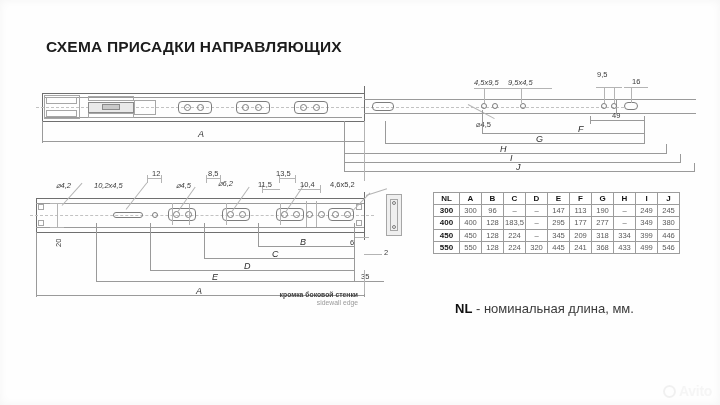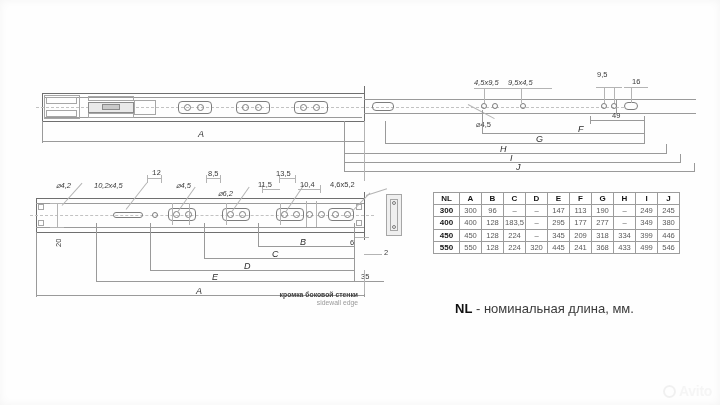--- a/index.html
+++ b/index.html
@@ -107,20 +107,21 @@
   }
   .wm .txt{
     font-size:14px;font-weight:bold;color:#ededed;letter-spacing:-.3px;
   }
 </style>
 </head>
 <body>
 
 <div id="sheet">
 
+  <div class="title">СХЕМА ПРИСАДКИ НАПРАВЛЯЮЩИХ</div>
 
   <div class="dwg" style="left:0;top:0;width:720px;height:180px;">
 
     <div class="ln h" style="left:42px;top:93px;width:322px;"></div>
     <div class="ln h" style="left:42px;top:121px;width:322px;"></div>
     <div class="ln v" style="left:42px;top:93px;height:28px;"></div>
     <div class="ln v" style="left:364px;top:86px;height:35px;"></div>
 
     <div class="ln h thin" style="left:364px;top:99px;width:252px;"></div>
     <div class="ln h thin" style="left:364px;top:113px;width:252px;"></div>
@@ -261,26 +262,26 @@
     <div class="ln vthin" style="left:62px;top:30px;width:30px;height:1px;transform:rotate(-48deg);transform-origin:left center;"></div>
     <div class="ln vthin" style="left:126px;top:34px;width:34px;height:1px;transform:rotate(-52deg);transform-origin:left center;"></div>
     <div class="ln vthin" style="left:178px;top:36px;width:30px;height:1px;transform:rotate(-55deg);transform-origin:left center;"></div>
     <div class="ln vthin" style="left:232px;top:36px;width:30px;height:1px;transform:rotate(-55deg);transform-origin:left center;"></div>
     <div class="ln vthin" style="left:286px;top:36px;width:32px;height:1px;transform:rotate(-56deg);transform-origin:left center;"></div>
     <div class="ln vthin" style="left:352px;top:36px;width:26px;height:1px;transform:rotate(-46deg);transform-origin:left center;"></div>
 
     <div class="lbl" style="left:56px;top:6px;">⌀4,2</div>
     <div class="lbl" style="left:94px;top:6px;">10,2x4,5</div>
     <div class="lbl" style="left:176px;top:6px;">⌀4,5</div>
-    <div class="lbl" style="left:218px;top:14px;">⌀6,2</div>
+    <div class="lbl" style="left:218px;top:4px;">⌀6,2</div>
 
     <div class="ln h vthin" style="left:147px;top:3px;width:14px;"></div>
     <div class="ln v vthin" style="left:147px;top:0px;height:8px;"></div>
     <div class="ln v vthin" style="left:161px;top:0px;height:8px;"></div>
-    <div class="lbl up" style="left:152px;top:-6px;font-family:Liberation Mono, monospace;">12</div>
+    <div class="lbl up" style="left:152px;top:-6px;">12</div>
 
     <div class="ln h vthin" style="left:206px;top:3px;width:14px;"></div>
     <div class="ln v vthin" style="left:206px;top:0px;height:8px;"></div>
     <div class="ln v vthin" style="left:220px;top:0px;height:8px;"></div>
     <div class="lbl up" style="left:208px;top:-6px;">8,5</div>
 
     <div class="ln h vthin" style="left:279px;top:3px;width:16px;"></div>
     <div class="ln v vthin" style="left:279px;top:0px;height:8px;"></div>
     <div class="ln v vthin" style="left:295px;top:0px;height:8px;"></div>
     <div class="lbl up" style="left:276px;top:-6px;">13,5</div>

